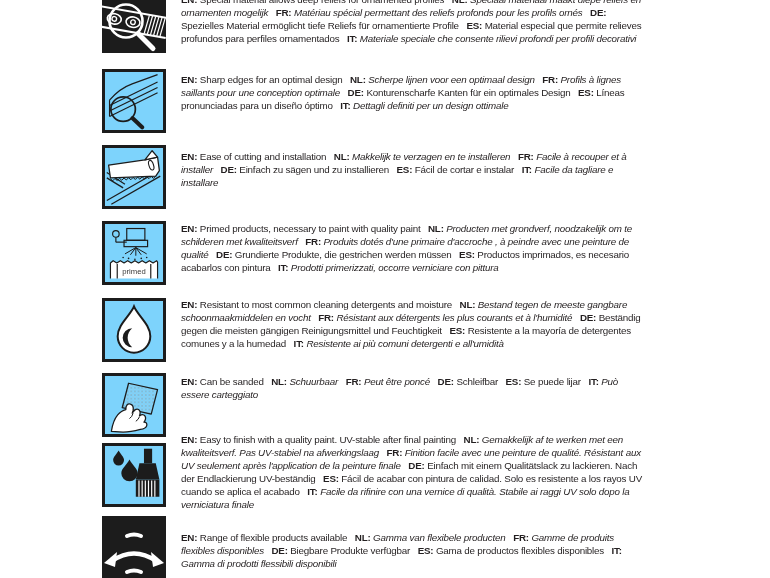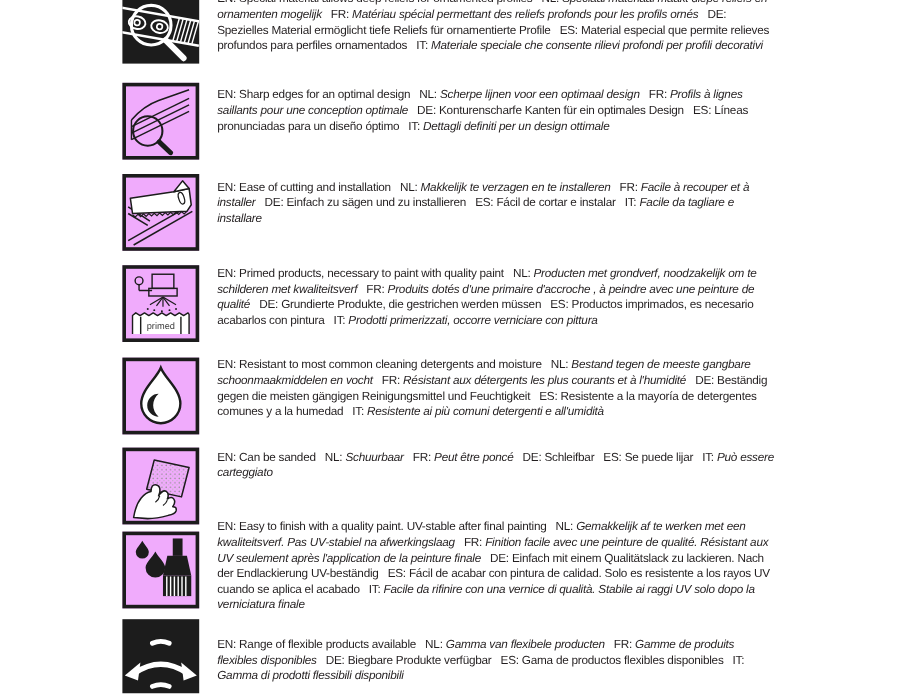--- a/index.html
+++ b/index.html
@@ -1,29 +1,29 @@
 <!DOCTYPE html>
 <html><head>
 <meta charset="utf-8">
 <style>
   html,body{margin:0;padding:0;background:#ffffff;}
   .page{
     position:relative;width:770px;height:578px;background:#fff;overflow:hidden;
     font-family:"Liberation Sans",sans-serif;color:#231f20;
   }
   .icon-box{position:absolute;left:102px;width:64px;height:64px;box-sizing:border-box;}
-  .icon-box.light{background:#f0abfc;border:3px solid #1c1c1c;}
+  .icon-box.light{background:#7dd3fc;border:3px solid #1c1c1c;}
   .icon-box.dark{background:#1c1c1c;}
   .icon-box svg{display:block;width:100%;height:100%;}
   .desc{
     position:absolute;left:181px;width:465px;margin:0;
     font-size:9.8px;line-height:13px;letter-spacing:-0.2px;text-align:left;
   }
   .seg{margin-right:5px;}
-  .lang{font-weight:normal;font-style:normal;}
+  .lang{font-weight:bold;font-style:normal;}
   .seg.it .txt{font-style:italic;}
 </style>
 </head>
 <body>
 
 <div class="page">
 
   <section>
     <div class="icon-box dark" style="top:-11px">
       <svg viewBox="0 0 64 64">

